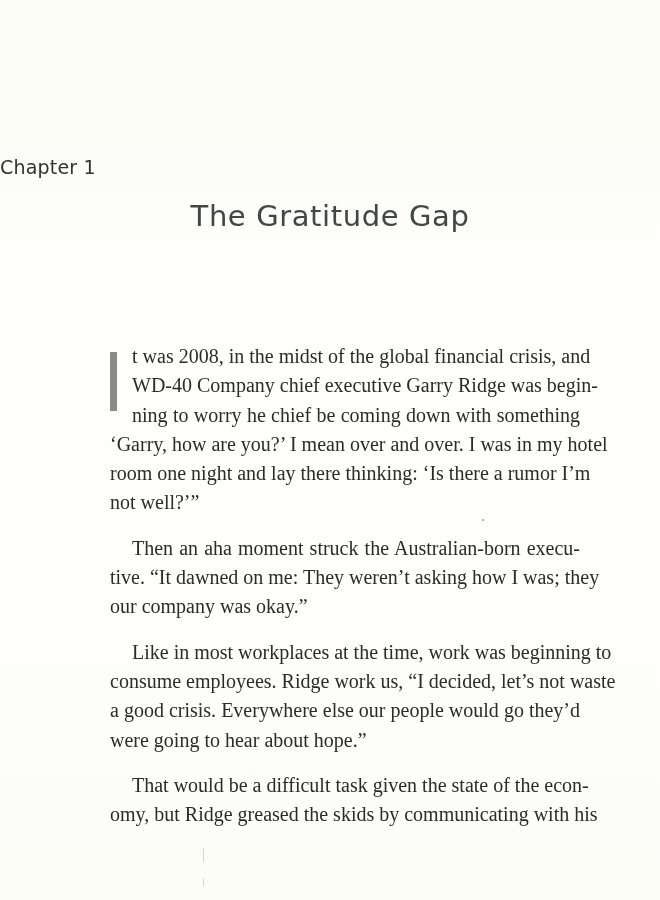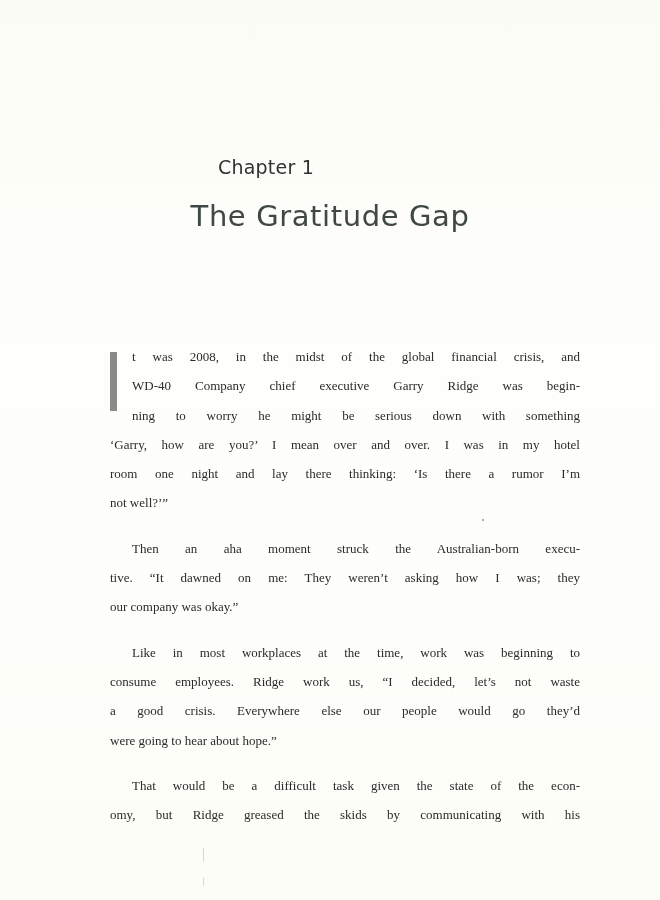--- a/index.html
+++ b/index.html
@@ -19,21 +19,21 @@
       position: absolute;
       left: 0; top: 0;
       width: 660px; height: 900px;
       background: linear-gradient(180deg, #fcfcf6 0%, #fefefb 40%, #fdfdf8 100%);
     }
     .chapter-label {
       position: absolute;
       top: 156px;
       left: 0;
       width: 532px;
-      text-align: center;
+      text-align: left;
       font-family: "DejaVu Sans", "Liberation Sans", sans-serif;
       font-size: 19px;
       color: #2f3230;
       letter-spacing: 0.2px;
     }
     .chapter-title {
       position: absolute;
       top: 199px;
       left: 0;
       width: 660px;
@@ -41,21 +41,21 @@
       font-family: "DejaVu Sans", "Liberation Sans", sans-serif;
       font-size: 29px;
       color: #3f4844;
       letter-spacing: 0.6px;
     }
     .body-text {
       position: absolute;
       top: 342px;
       left: 110px;
       width: 470px;
-      font-size: 13px;
+      font-size: 20px;
       line-height: 29.3px;
       text-align: justify;
       color: #2b2b29;
     }
     .line {
       display: block;
       text-align: justify;
       text-align-last: justify;
       white-space: nowrap;
     }
@@ -91,21 +91,21 @@
 <div class="page">
 
   <div class="chapter-label">Chapter 1</div>
   <div class="chapter-title">The Gratitude Gap</div>
 
   <div class="drop-cap" title=""></div>
 
   <div class="body-text">
     <span class="line dropline">t was 2008, in the midst of the global financial crisis, and</span>
     <span class="line dropline">WD-40 Company chief executive Garry Ridge was begin-</span>
-    <span class="line dropline">ning to worry he might be serious down with something</span>
+    <span class="line dropline">ning to worry he chief be coming down with something</span>
     <span class="line">‘Garry, how are you?’ I mean over and over. I was in my hotel</span>
     <span class="line">room one night and lay there thinking: ‘Is there a rumor I’m</span>
     <span class="line last">not well?’”</span>
     <span class="line indent">Then an aha moment struck the Australian-born execu-</span>
     <span class="line">tive. “It dawned on me: They weren’t asking how I was; they</span>
     <span class="line last">our company was okay.”</span>
     <span class="line indent">Like in most workplaces at the time, work was beginning to</span>
     <span class="line">consume employees. Ridge work us, “I decided, let’s not waste</span>
     <span class="line">a good crisis. Everywhere else our people would go they’d</span>
     <span class="line last">were going to hear about hope.”</span>

